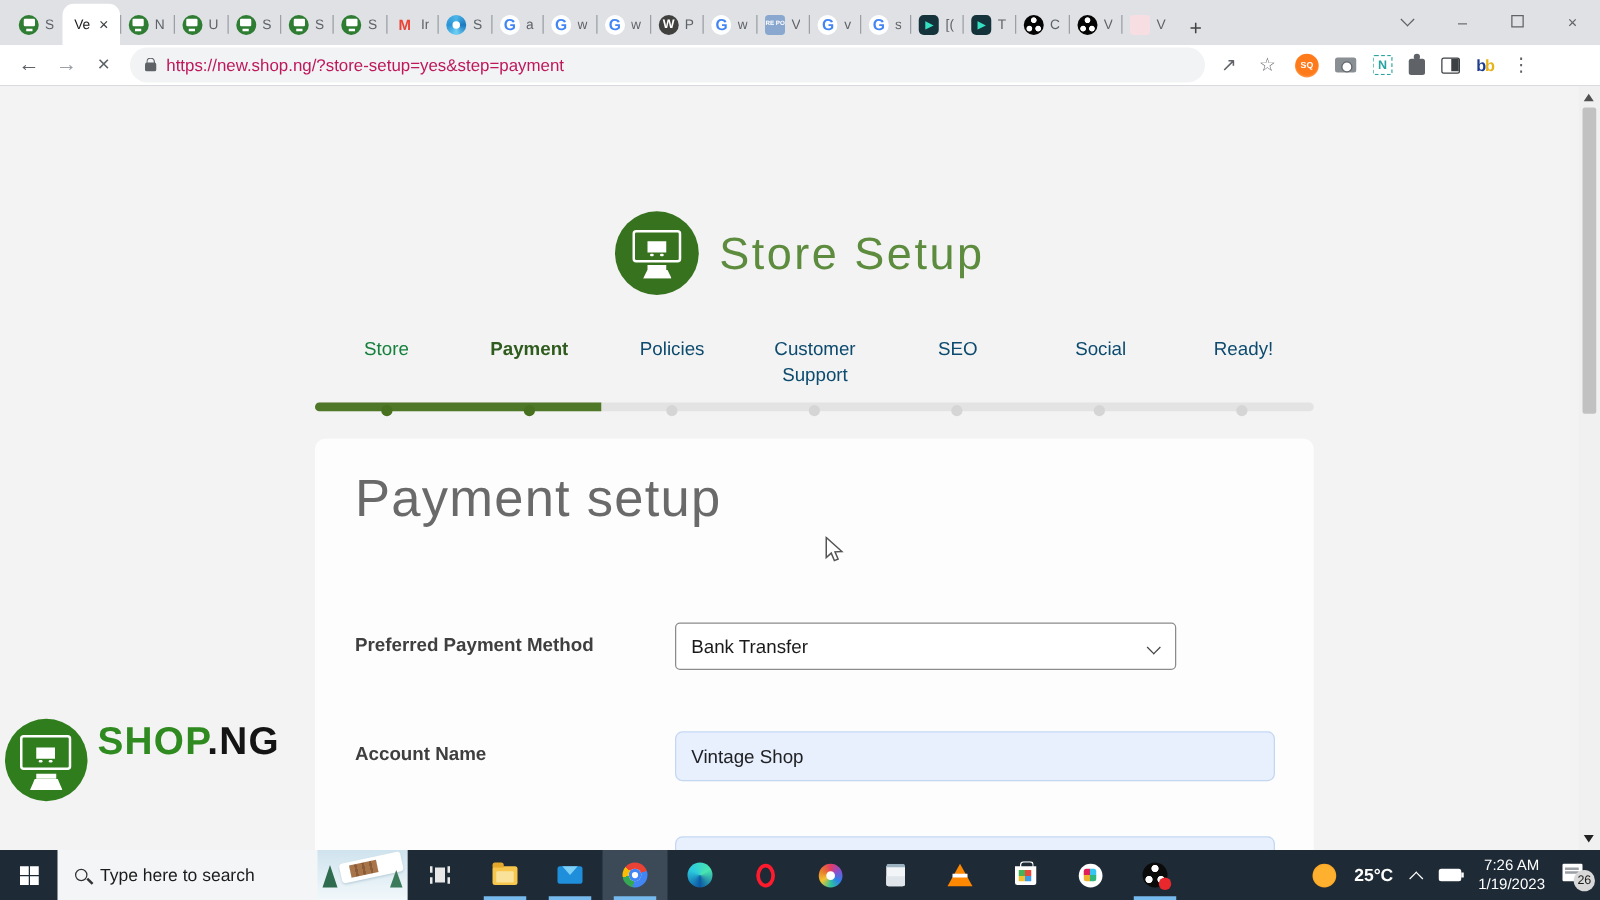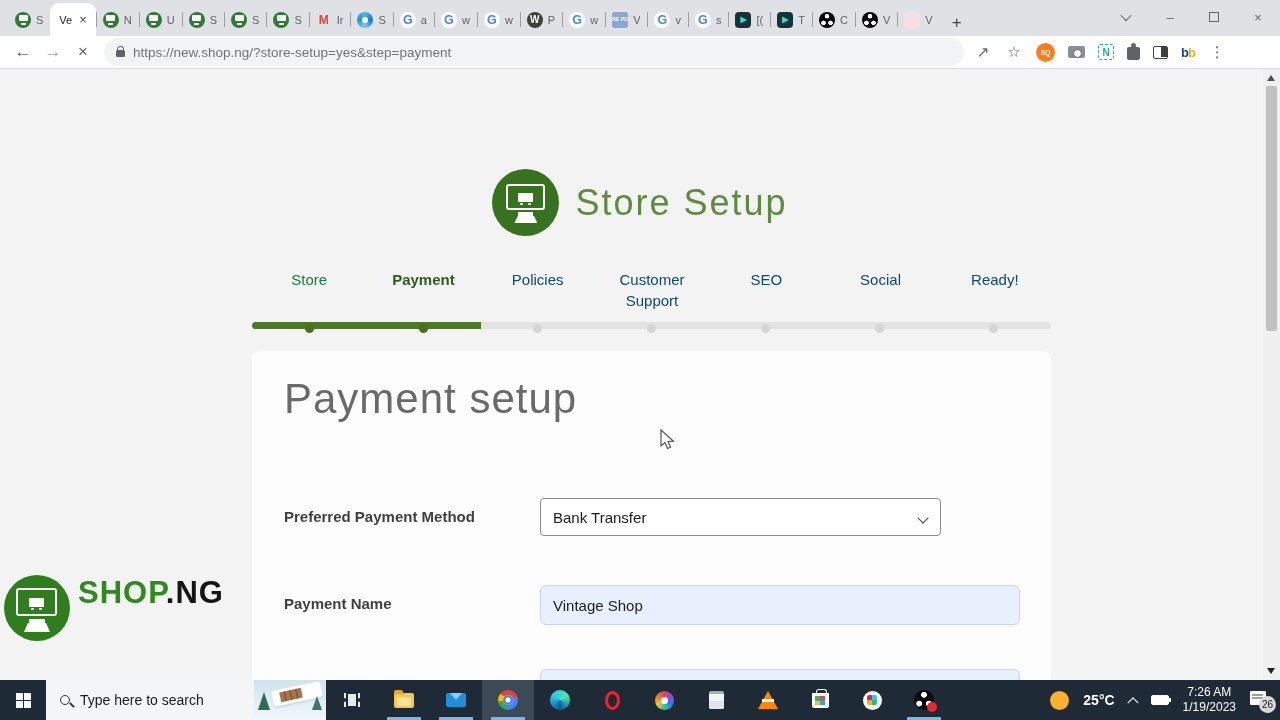--- a/index.html
+++ b/index.html
@@ -39,21 +39,21 @@
                  radial-gradient(circle at 28% 68%, #fff 0 2px, transparent 2.6px),
                  radial-gradient(circle at 72% 68%, #fff 0 2px, transparent 2.6px); }
   .fav-pink { background:#f6dee2; border-radius:3px; color:#c2556a; font-size:6px; }
 
   .toolbar { position:absolute; left:0; top:36px; width:1280px; height:33px; background:#ffffff; border-bottom:1px solid #d8dade; display:flex; align-items:center; }
   .nav-btn { width:30px; height:28px; display:flex; align-items:center; justify-content:center; font-size:17px; color:#5f6368; }
   .nav-btn.dim { color:#9aa0a6; }
   .omnibox { height:28px; flex:0 0 860px; margin-left:6px; background:#f1f3f4; border-radius:14px; display:flex; align-items:center; padding:0 12px; gap:8px; }
   .lock { width:9px; height:7px; background:#5f6368; border-radius:1.5px; position:relative; margin-top:3px; }
   .lock::before { content:""; position:absolute; left:1.2px; top:-4px; width:4.5px; height:4px; border:1.6px solid #5f6368; border-bottom:none; border-radius:4px 4px 0 0; }
-  .url { font-size:13.5px; color:#737373; }
+  .url { font-size:13.5px; color:#be185d; }
   .tb-icons { display:flex; align-items:center; margin-left:10px; gap:13px; }
   .tbi { width:18px; height:18px; display:flex; align-items:center; justify-content:center; color:#5f6368; font-size:15px; }
   .ext-sq { width:19px; height:19px; border-radius:50%; background:radial-gradient(circle at 50% 45%, #ff7a1a 0 60%, #ffd9b0 100%); color:#fff; font-size:7px; font-weight:bold; display:flex; align-items:center; justify-content:center; }
   .ext-cam { width:17px; height:12px; background:#8a8f94; border-radius:2px; position:relative; }
   .ext-cam::before { content:""; position:absolute; left:5px; top:2.5px; width:7px; height:7px; border-radius:50%; background:#fff; border:1.5px solid #5f6368; }
   .ext-n { width:16px; height:16px; border:1.5px dashed #2aa4a0; color:#2aa4a0; font-size:10px; font-weight:bold; display:flex; align-items:center; justify-content:center; border-radius:2px; }
   .ext-puzzle { width:13px; height:13px; background:#5f6368; border-radius:2px; position:relative; margin-top:2px; }
   .ext-puzzle::before { content:""; position:absolute; top:-3.5px; left:3.8px; width:5px; height:5px; background:#5f6368; border-radius:50%; }
   .ext-sidebar { width:15px; height:13px; border:1.6px solid #3c4043; border-radius:2px; position:relative; }
   .ext-sidebar::before { content:""; position:absolute; right:0; top:0; width:6px; height:10px; background:#3c4043; }
@@ -333,21 +333,21 @@
       <div class="page-title">Payment setup</div>
       <div id="form-rows">
           <div class="form-row" style="top: 147px;">
             <div class="form-label">Preferred Payment Method</div>
             <div class="ctrl-select">
               <span class="sel-chev"></span>
               <span>Bank Transfer</span>
             </div>
           </div>
           <div class="form-row" style="top: 234px;">
-            <div class="form-label">Payment Name</div>
+            <div class="form-label">Account Name</div>
             <div class="ctrl-autofill">
               <span>Vintage Shop</span>
             </div>
           </div>
           <div class="form-row" style="top: 318px;">
             <div class="ctrl-autofill">
               <span></span>
             </div>
           </div>
         </div>

